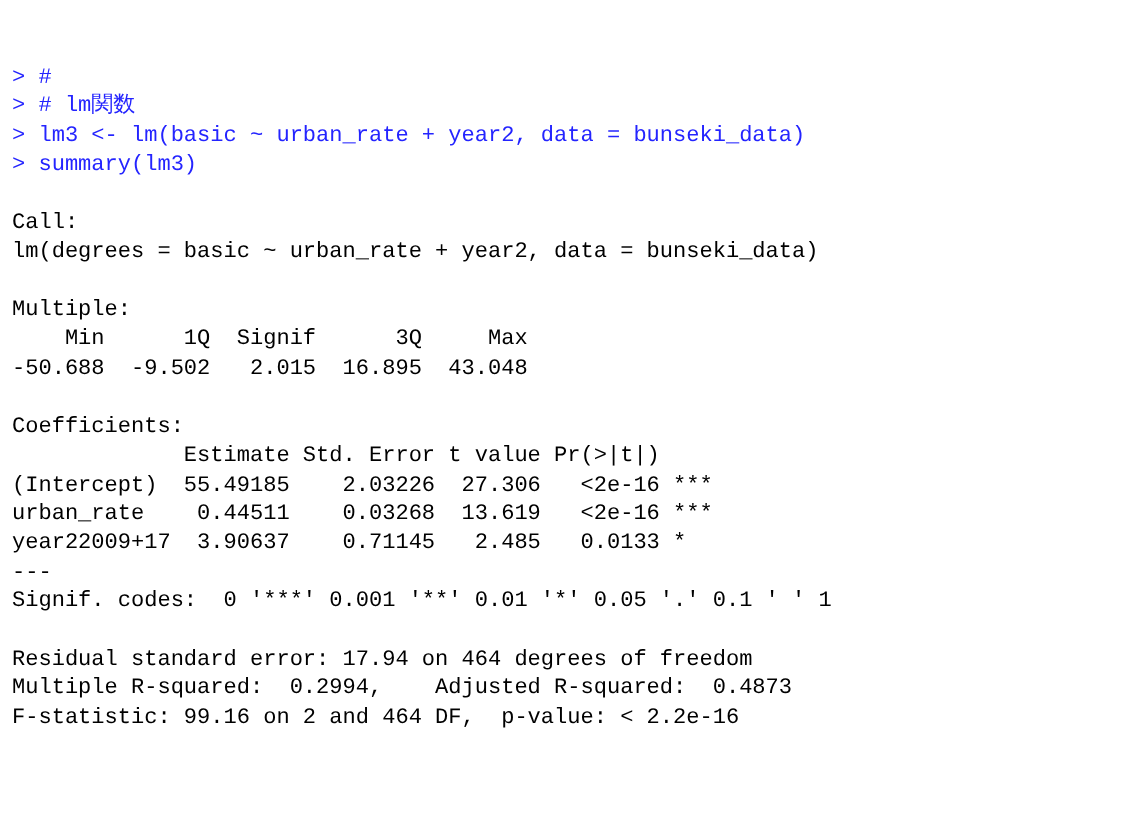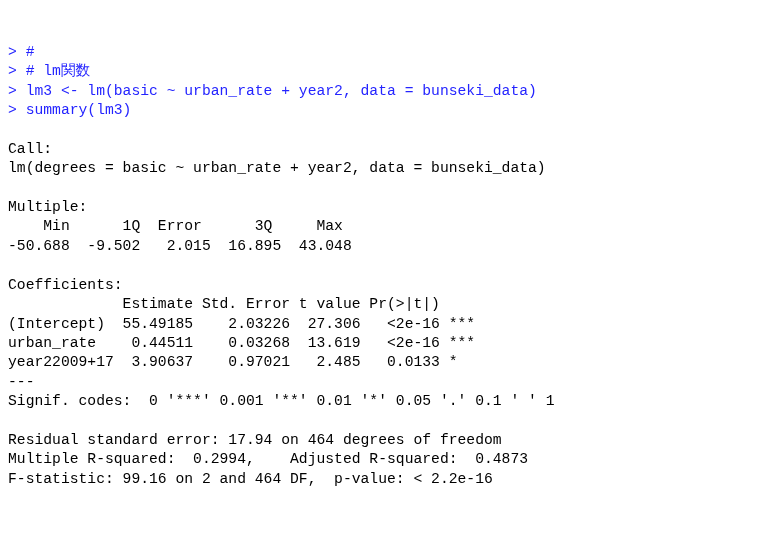--- a/index.html
+++ b/index.html
@@ -20,27 +20,27 @@
 
 <span class="prompt">&gt; #</span>
 <span class="prompt">&gt; # lm関数</span>
 <span class="prompt">&gt; lm3 &lt;- lm(basic ~ urban_rate + year2, data = bunseki_data)</span>
 <span class="prompt">&gt; summary(lm3)</span>
 
 <span class="out">Call:</span>
 <span class="out">lm(degrees = basic ~ urban_rate + year2, data = bunseki_data)</span>
 
 <span class="out">Multiple:</span>
-<span class="out">    Min      1Q  Error      3Q     Max </span>
+<span class="out">    Min      1Q  Signif      3Q     Max </span>
 <span class="out">-50.688  -9.502   2.015  16.895  43.048 </span>
 
 <span class="out">Coefficients:</span>
 <span class="out">             Estimate Std. Error t value Pr(&gt;|t|)    </span>
 <span class="out">(Intercept)  55.49185    2.03226  27.306   &lt;2e-16 ***</span>
 <span class="out">urban_rate    0.44511    0.03268  13.619   &lt;2e-16 ***</span>
-<span class="out">year22009+17  3.90637    0.97021   2.485   0.0133 *  </span>
+<span class="out">year22009+17  3.90637    0.71145   2.485   0.0133 *  </span>
 <span class="out">---</span>
 <span class="out">Signif. codes:  0 '***' 0.001 '**' 0.01 '*' 0.05 '.' 0.1 ' ' 1</span>
 
 <span class="out">Residual standard error: 17.94 on 464 degrees of freedom</span>
 <span class="out">Multiple R-squared:  0.2994,	Adjusted R-squared:  0.4873 </span>
 <span class="out">F-statistic: 99.16 on 2 and 464 DF,  p-value: &lt; 2.2e-16</span>
 
 
 </body></html>

